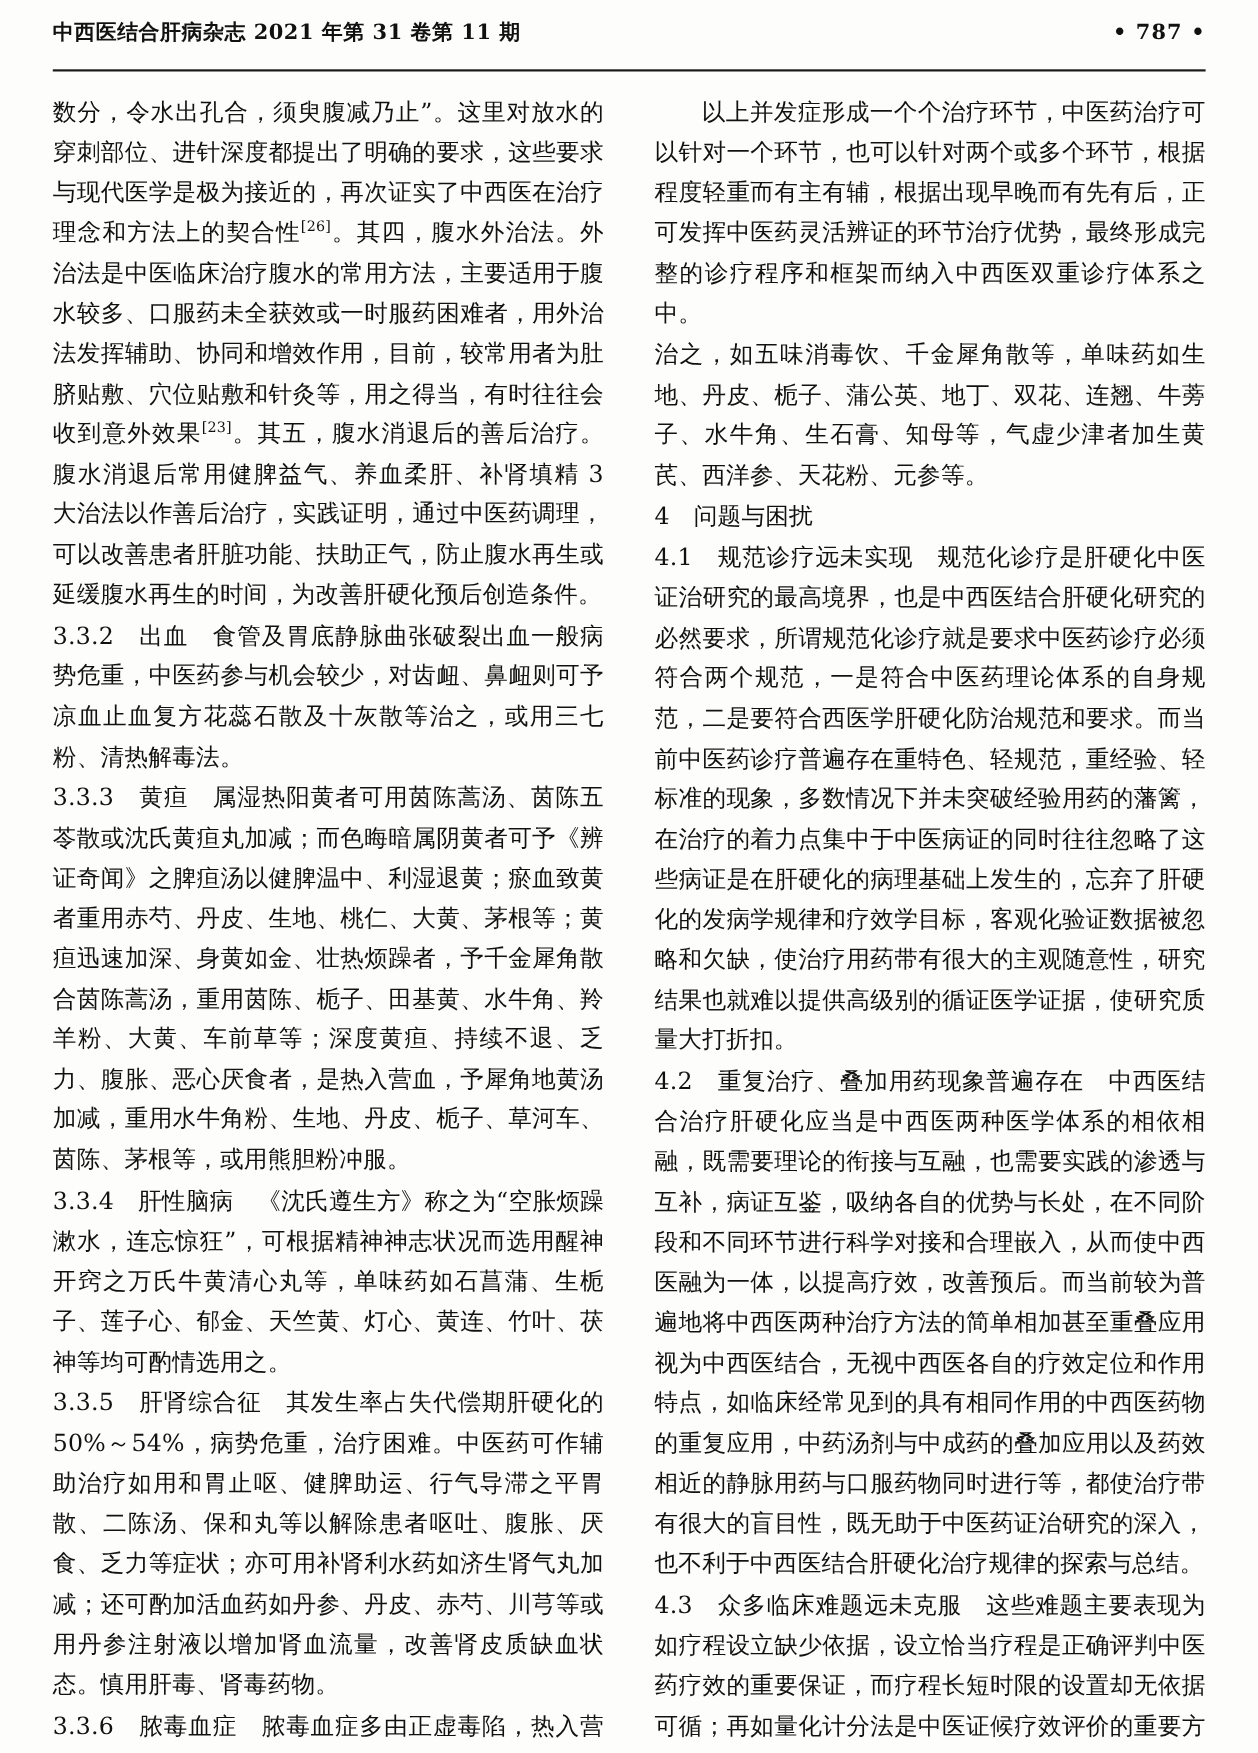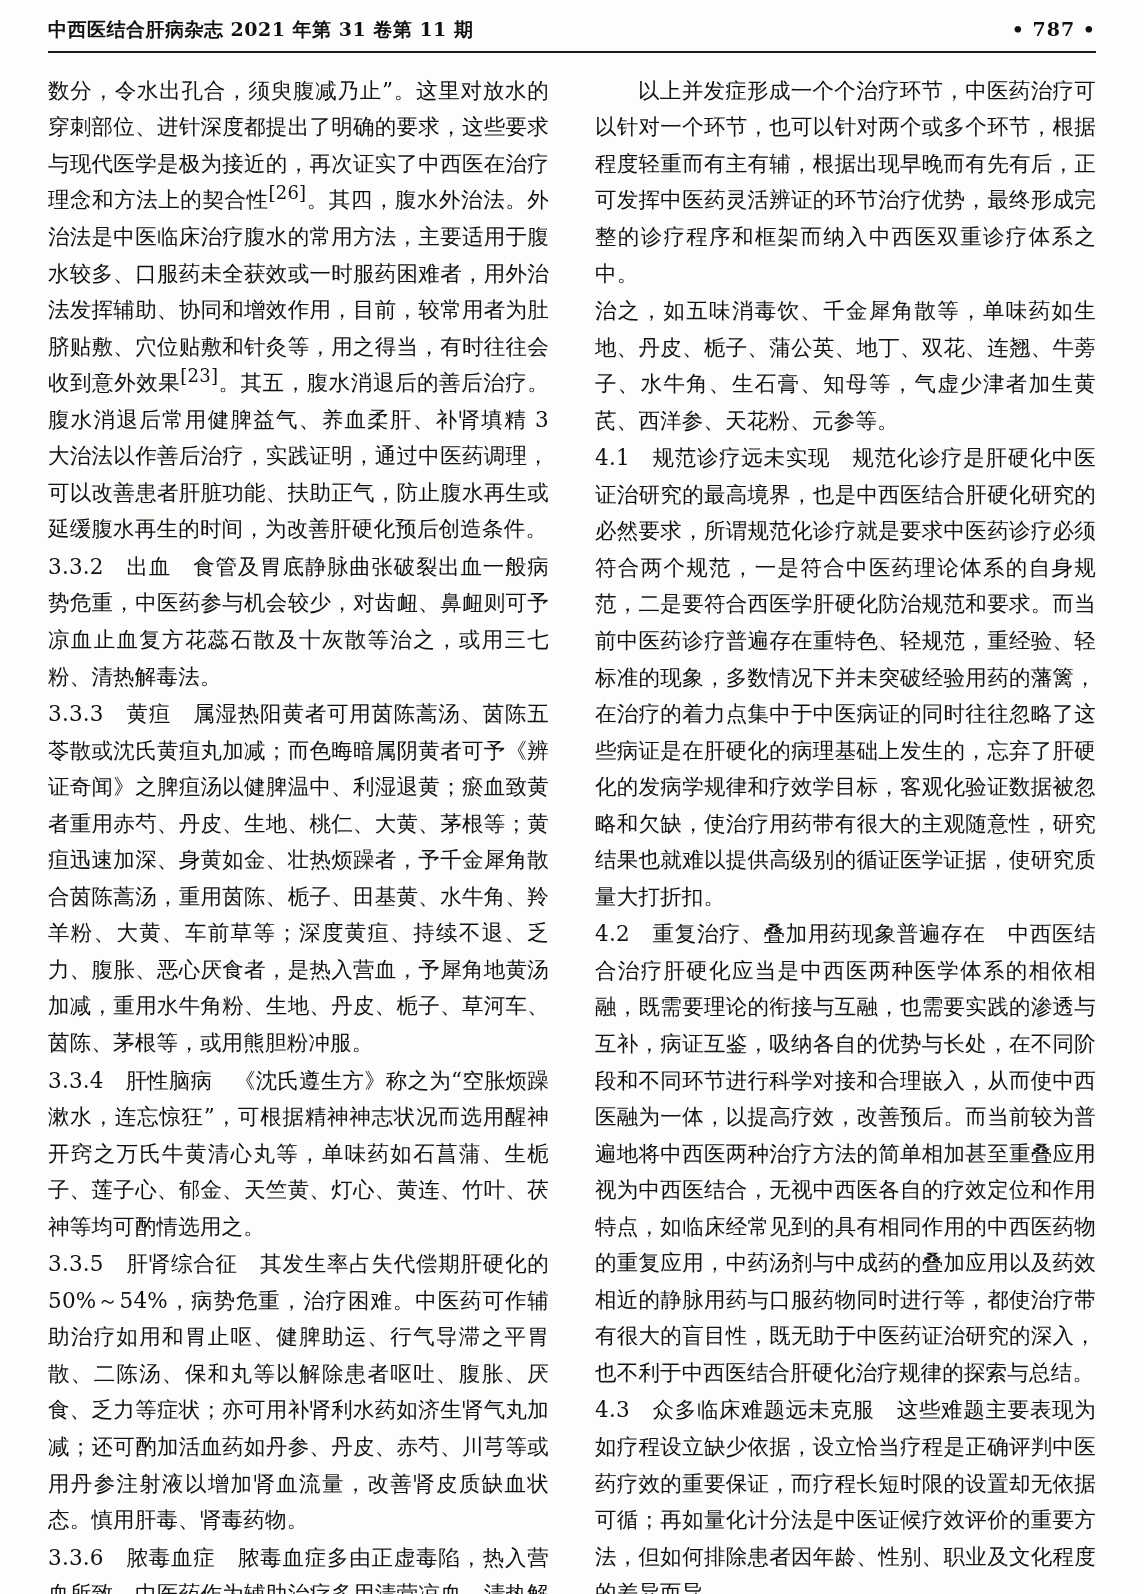--- a/index.html
+++ b/index.html
@@ -16,21 +16,21 @@
     color: #111;
     box-sizing: border-box;
     padding: 18px 48px 10px 48px;
   }
   .header {
     display: flex;
     justify-content: space-between;
     align-items: flex-end;
     font-size: 19px;
     line-height: 1.2;
-    padding-bottom: 10px;
+    padding-bottom: 22px;
     border-bottom: 2px solid #1a1a1a;
     letter-spacing: 0.5px;
   }
   .header .left {
     font-family: "DejaVu Serif", "Liberation Serif", serif;
     font-weight: 600;
   }
   .header .right {
     font-family: "DejaVu Serif", "Liberation Serif", serif;
     font-weight: 600;
@@ -51,21 +51,21 @@
     line-height: 1.70;
     text-align: justify;
     text-justify: inter-ideograph;
     letter-spacing: 0.2px;
     word-break: break-all;
   }
   p.indent {
     text-indent: 2em;
   }
   sup.ref {
-    font-size: 18px;
+    font-size: 13px;
     vertical-align: super;
     line-height: 0;
   }
 </style>
 </head>
 <body>
 
 <div class="page">
 
   <div class="header">
@@ -81,19 +81,20 @@
       <p class="para">3.3.2　出血　食管及胃底静脉曲张破裂出血一般病势危重，中医药参与机会较少，对齿衄、鼻衄则可予凉血止血复方花蕊石散及十灰散等治之，或用三七粉、清热解毒法。</p>
       <p class="para">3.3.3　黄疸　属湿热阳黄者可用茵陈蒿汤、茵陈五苓散或沈氏黄疸丸加减；而色晦暗属阴黄者可予《辨证奇闻》之脾疸汤以健脾温中、利湿退黄；瘀血致黄者重用赤芍、丹皮、生地、桃仁、大黄、茅根等；黄疸迅速加深、身黄如金、壮热烦躁者，予千金犀角散合茵陈蒿汤，重用茵陈、栀子、田基黄、水牛角、羚羊粉、大黄、车前草等；深度黄疸、持续不退、乏力、腹胀、恶心厌食者，是热入营血，予犀角地黄汤加减，重用水牛角粉、生地、丹皮、栀子、草河车、茵陈、茅根等，或用熊胆粉冲服。</p>
       <p class="para">3.3.4　肝性脑病　《沈氏遵生方》称之为“空胀烦躁漱水，连忘惊狂”，可根据精神神志状况而选用醒神开窍之万氏牛黄清心丸等，单味药如石菖蒲、生栀子、莲子心、郁金、天竺黄、灯心、黄连、竹叶、茯神等均可酌情选用之。</p>
       <p class="para">3.3.5　肝肾综合征　其发生率占失代偿期肝硬化的50%～54%，病势危重，治疗困难。中医药可作辅助治疗如用和胃止呕、健脾助运、行气导滞之平胃散、二陈汤、保和丸等以解除患者呕吐、腹胀、厌食、乏力等症状；亦可用补肾利水药如济生肾气丸加减；还可酌加活血药如丹参、丹皮、赤芍、川芎等或用丹参注射液以增加肾血流量，改善肾皮质缺血状态。慎用肝毒、肾毒药物。</p>
       <p class="para">3.3.6　脓毒血症　脓毒血症多由正虚毒陷，热入营血所致，中医药作为辅助治疗多用清营凉血、清热解毒法</p>
     </div>
 
     <div class="col">
       <p class="para indent">以上并发症形成一个个治疗环节，中医药治疗可以针对一个环节，也可以针对两个或多个环节，根据程度轻重而有主有辅，根据出现早晚而有先有后，正可发挥中医药灵活辨证的环节治疗优势，最终形成完整的诊疗程序和框架而纳入中西医双重诊疗体系之中。</p>
       <p class="para">治之，如五味消毒饮、千金犀角散等，单味药如生地、丹皮、栀子、蒲公英、地丁、双花、连翘、牛蒡子、水牛角、生石膏、知母等，气虚少津者加生黄芪、西洋参、天花粉、元参等。</p>
+      <p class="para">4　问题与困扰</p>
       <p class="para">4.1　规范诊疗远未实现　规范化诊疗是肝硬化中医证治研究的最高境界，也是中西医结合肝硬化研究的必然要求，所谓规范化诊疗就是要求中医药诊疗必须符合两个规范，一是符合中医药理论体系的自身规范，二是要符合西医学肝硬化防治规范和要求。而当前中医药诊疗普遍存在重特色、轻规范，重经验、轻标准的现象，多数情况下并未突破经验用药的藩篱，在治疗的着力点集中于中医病证的同时往往忽略了这些病证是在肝硬化的病理基础上发生的，忘弃了肝硬化的发病学规律和疗效学目标，客观化验证数据被忽略和欠缺，使治疗用药带有很大的主观随意性，研究结果也就难以提供高级别的循证医学证据，使研究质量大打折扣。</p>
       <p class="para">4.2　重复治疗、叠加用药现象普遍存在　中西医结合治疗肝硬化应当是中西医两种医学体系的相依相融，既需要理论的衔接与互融，也需要实践的渗透与互补，病证互鉴，吸纳各自的优势与长处，在不同阶段和不同环节进行科学对接和合理嵌入，从而使中西医融为一体，以提高疗效，改善预后。而当前较为普遍地将中西医两种治疗方法的简单相加甚至重叠应用视为中西医结合，无视中西医各自的疗效定位和作用特点，如临床经常见到的具有相同作用的中西医药物的重复应用，中药汤剂与中成药的叠加应用以及药效相近的静脉用药与口服药物同时进行等，都使治疗带有很大的盲目性，既无助于中医药证治研究的深入，也不利于中西医结合肝硬化治疗规律的探索与总结。</p>
       <p class="para">4.3　众多临床难题远未克服　这些难题主要表现为如疗程设立缺少依据，设立恰当疗程是正确评判中医药疗效的重要保证，而疗程长短时限的设置却无依据可循；再如量化计分法是中医证候疗效评价的重要方法，但如何排除患者因年龄、性别、职业及文化程度的差异而导</p>
     </div>
 
   </div>
 </div>
 
 </body></html>

